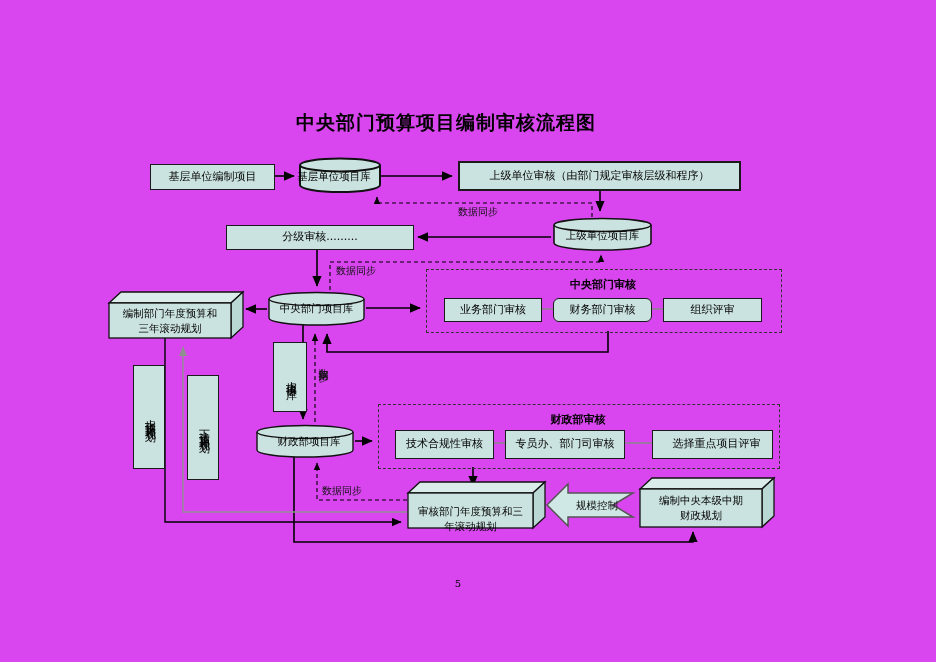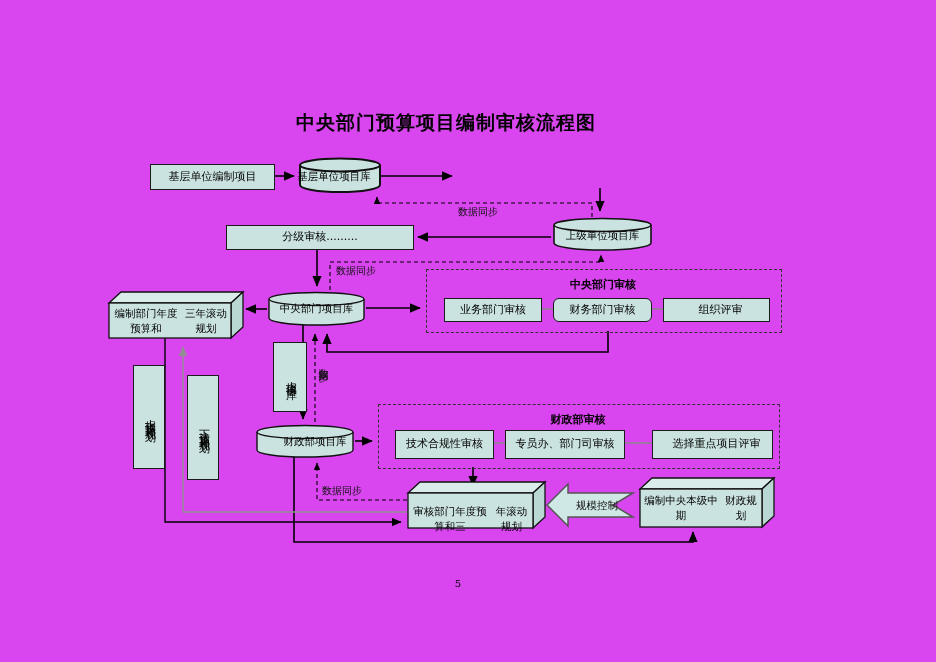--- a/index.html
+++ b/index.html
@@ -12,21 +12,21 @@
   .box{background:#cbe3e0;border:1px solid #1a1a1a;display:flex;align-items:center;
        justify-content:center;font-size:11px;z-index:2;line-height:1.1;text-align:right;}
   .box.thick{border-width:2px;}
   .vbox{background:#cbe3e0;border:1px solid #1a1a1a;display:flex;align-items:center;
         justify-content:center;font-size:11px;z-index:2;writing-mode:vertical-rl;
         text-orientation:upright;letter-spacing:2px;}
   .group{border:1px dashed #333;background:transparent;z-index:2;}
   .group-title{font-size:11px;font-weight:bold;text-align:center;z-index:3;}
   .cyl-label{display:flex;align-items:center;justify-content:center;font-size:10.5px;
              z-index:2;white-space:nowrap;}
-  .label3d{display:flex;flex-direction:row;align-items:center;justify-content:center;
+  .label3d{display:flex;flex-direction:column;align-items:center;justify-content:center;
            font-size:10.5px;line-height:15px;z-index:2;text-align:center;}
   .edge-label{font-size:10px;color:#111;z-index:2;white-space:nowrap;}
   .edge-label.vert{writing-mode:vertical-rl;text-orientation:upright;letter-spacing:1px;}
   .pagenum{left:446px;top:578px;width:24px;text-align:center;font-size:10px;z-index:2;}
 </style>
 </head>
 <body>
 
 <div class="page">
 
@@ -108,42 +108,43 @@
       <rect x="640" y="489" width="122" height="38" fill="#cbe3e0"></rect>
     </g>
 
     <polygon points="547,505 568,484 568,493 633,493 613,505 633,517 568,517 568,526" fill="#cfe8e5" stroke="#555" stroke-width="1.5"></polygon>
   </svg>
 
   <div class="abs title">中央部门预算项目编制审核流程图</div>
   <div class="abs pagenum">5</div>
 
   <div class="abs box" style="left:150px;top:164px;width:123px;height:24px;">基层单位编制项目</div>
+  <div class="abs box thick" style="left:458px;top:161px;width:279px;height:26px;">上级单位审核（由部门规定审核层级和程序）</div>
   <div class="abs box" style="left:226px;top:225px;width:186px;height:23px;">分级审核.........</div>
 
   <div class="abs group" style="left:426px;top:269px;width:354px;height:62px;"></div>
   <div class="abs group-title" style="left:426px;top:277px;width:354px;">中央部门审核</div>
   <div class="abs box" style="left:444px;top:298px;width:96px;height:22px;">业务部门审核</div>
   <div class="abs box" style="left:553px;top:298px;width:97px;height:22px;border-radius:6px;">财务部门审核</div>
-  <div class="abs box" style="left:663px;top:298px;width:97px;height:22px;padding-left:8px;">组织评审</div>
+  <div class="abs box" style="left:663px;top:298px;width:97px;height:22px;">组织评审</div>
 
   <div class="abs group" style="left:378px;top:404px;width:400px;height:63px;"></div>
   <div class="abs group-title" style="left:378px;top:412px;width:400px;">财政部审核</div>
   <div class="abs box" style="left:395px;top:430px;width:97px;height:27px;">技术合规性审核</div>
   <div class="abs box" style="left:505px;top:430px;width:118px;height:27px;">专员办、部门司审核</div>
   <div class="abs box" style="left:652px;top:430px;width:111px;height:27px;padding-left:8px;">选择重点项目评审</div>
 
   <div class="abs vbox" style="left:273px;top:342px;width:32px;height:68px;">上报项目库</div>
   <div class="abs vbox" style="left:133px;top:365px;width:30px;height:102px;">上报预算和规划</div>
   <div class="abs vbox" style="left:187px;top:375px;width:30px;height:103px;">下达预算和规划</div>
 
   <div class="abs cyl-label" style="left:301px;top:168px;width:66px;height:18px;">基层单位项目库</div>
   <div class="abs cyl-label" style="left:555px;top:228px;width:95px;height:16px;">上级单位项目库</div>
   <div class="abs cyl-label" style="left:270px;top:301px;width:93px;height:16px;">中央部门项目库</div>
-  <div class="abs cyl-label" style="left:258px;top:434px;width:114px;height:16px;">财政部项目库</div>
+  <div class="abs cyl-label" style="left:252px;top:434px;width:114px;height:16px;">财政部项目库</div>
 
   <div class="abs label3d" style="left:110px;top:305px;width:120px;height:31px;">
     <span>编制部门年度预算和</span>
     <span>三年滚动规划</span>
   </div>
   <div class="abs label3d" style="left:409px;top:495px;width:123px;height:48px;">
     <span>审核部门年度预算和三</span>
     <span>年滚动规划</span>
   </div>
   <div class="abs label3d" style="left:641px;top:492px;width:120px;height:32px;">

